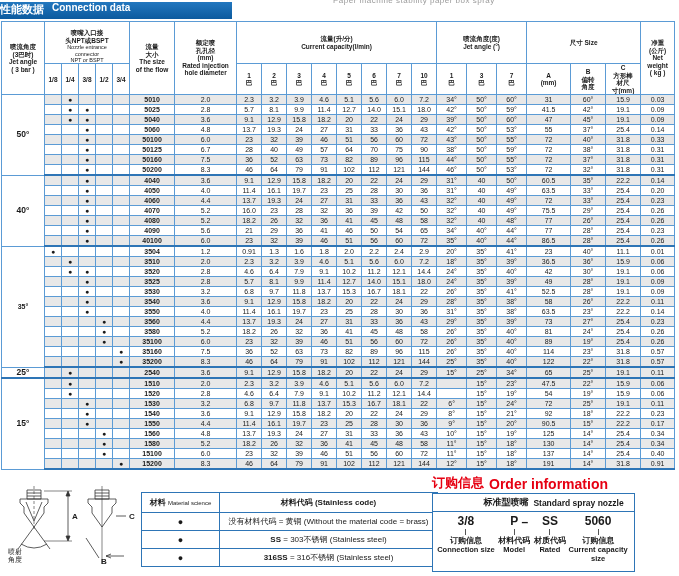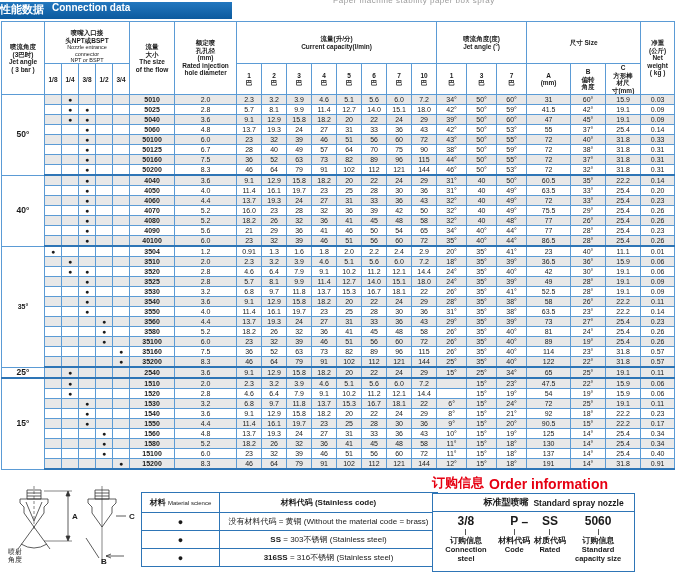--- a/index.html
+++ b/index.html
@@ -1141,36 +1141,36 @@
     <div class="order-head">
       <span class="zh">标准型喷嘴</span>
       <span class="en">Standard spray nozzle</span>
     </div>
     <div class="order-cols" id="ordercols">
       <span class="order-dash">–</span>
     <div class="order-col c1">
           <div class="code">3/8</div>
           <div class="tick"></div>
           <div class="lzh">订购信息</div>
-          <div class="len">Connection steel</div>
+          <div class="len">Connection size</div>
         </div>
         <div class="order-col c2">
           <div class="code">P</div>
           <div class="tick"></div>
           <div class="lzh">材料代码</div>
-          <div class="len">Code</div>
+          <div class="len">Model</div>
         </div>
         <div class="order-col c3">
           <div class="code">SS</div>
           <div class="tick"></div>
           <div class="lzh">材质代码</div>
           <div class="len">Rated</div>
         </div>
         <div class="order-col c4">
           <div class="code">5060</div>
           <div class="tick"></div>
           <div class="lzh">订购信息</div>
-          <div class="len">Standard capacity size</div>
+          <div class="len">Current capacity size</div>
         </div>
       </div>
   </div>
 
 </div>
 
 </body></html>

